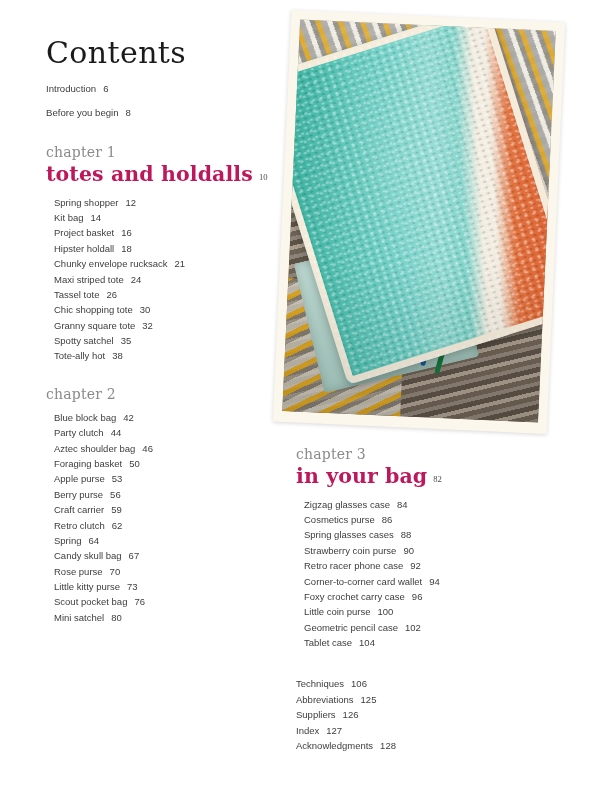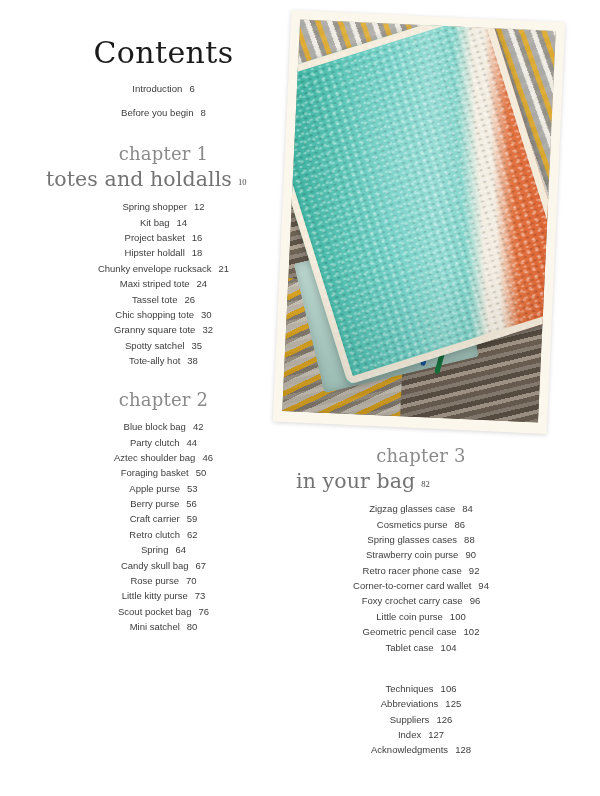--- a/index.html
+++ b/index.html
@@ -14,21 +14,20 @@
     position: relative;
     overflow: hidden;
     font-family: "Liberation Sans", sans-serif;
     -webkit-font-smoothing: antialiased;
   }
 
   .page {
     position: absolute;
     inset: 0;
     background: #ffffff;
-    text-align: center;
   }
 
   
   .col-left {
     position: absolute;
     left: 46px;
     top: 38px;
     width: 235px;
   }
   .col-right {
@@ -60,37 +59,37 @@
     margin-bottom: 13px;
     white-space: nowrap;
   }
   .front-list .pg { margin-left: 7px; }
 
   .chapter-block { margin-top: 22px; }
   .chapter-block.first { margin-top: 26px; }
 
   .chapter-label {
     font-family: "DejaVu Serif", "Liberation Serif", serif;
-    font-size: 18px;
+    font-size: 14px;
     font-weight: 400;
     color: #8a8a8a;
     letter-spacing: 0.2px;
     line-height: 1.15;
     margin: 0 0 3px 0;
   }
   .chapter-title-row {
     display: flex;
     align-items: baseline;
     margin: 0 0 9px 0;
   }
   .chapter-title {
     font-family: "DejaVu Serif", "Liberation Serif", serif;
     font-size: 20.5px;
-    font-weight: 400;
-    color: #737373;
+    font-weight: 700;
+    color: #be185d;
     letter-spacing: 0.1px;
     line-height: 1.1;
   }
   .chapter-page {
     font-family: Liberation Serif, serif;
     font-size: 8.6px;
     color: #4a4a4a;
     margin-left: 6px;
     position: relative;
     top: -1px;

